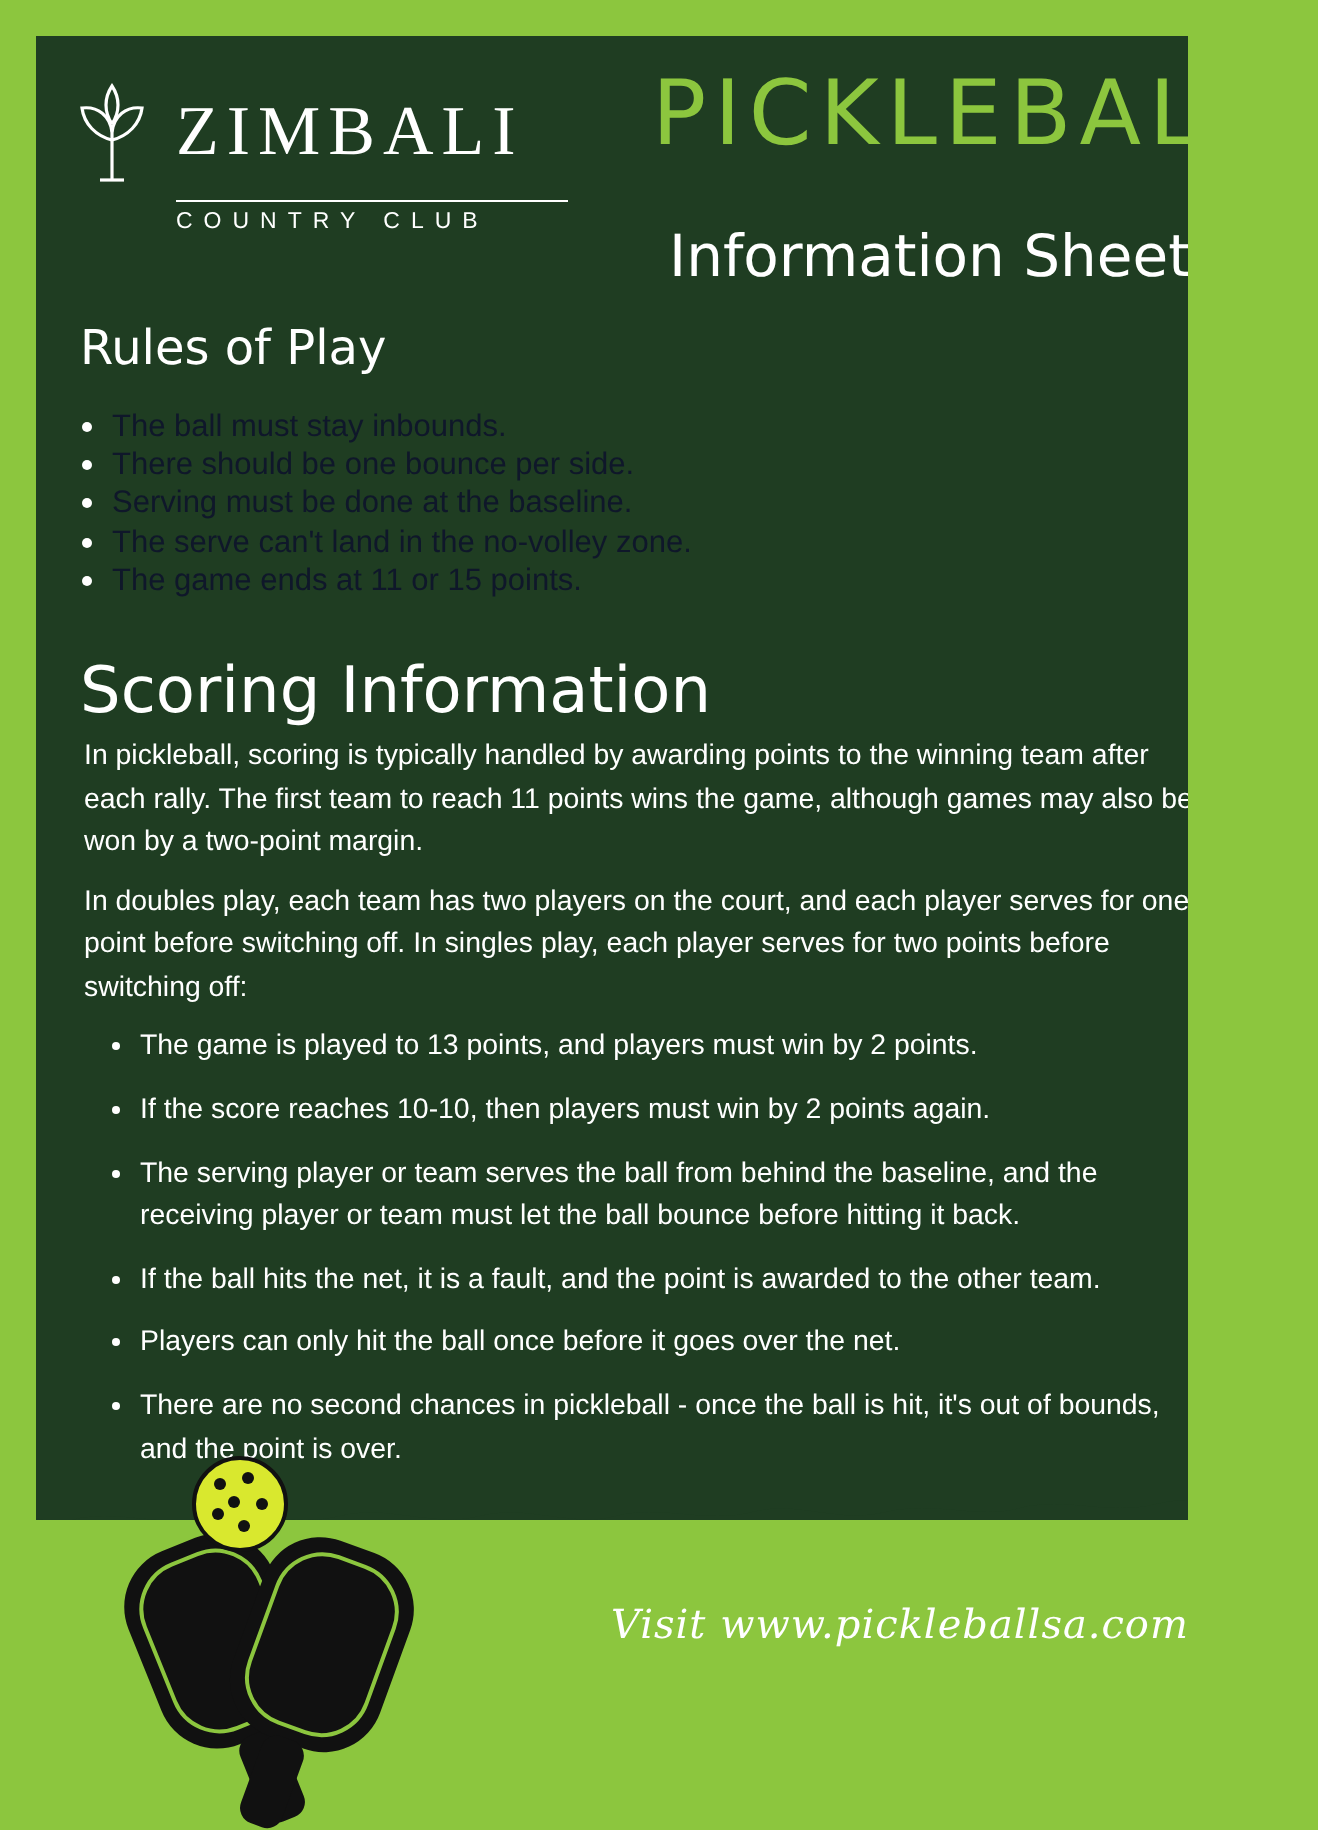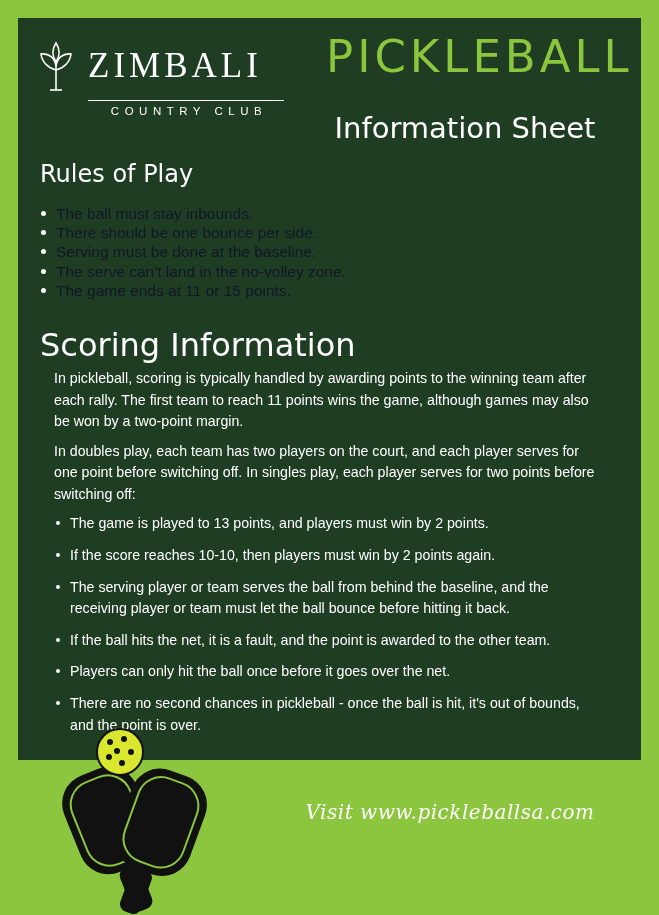--- a/index.html
+++ b/index.html
@@ -8,21 +8,21 @@
   }
   body {
     width: 659px;
     height: 915px;
     background: #8cc63e;
     font-family: "Liberation Sans", sans-serif;
     overflow: hidden;
   }
   .page {
     position: relative;
-    width: 659px;
+    width: 594px;
     height: 915px;
     background: #8cc63e;
     overflow: hidden;
   }
   
   .frame {
     position: absolute;
     left: 0; top: 0;
     width: 659px; height: 915px;
     background: #8cc63e;
@@ -86,21 +86,20 @@
     width: 196px;
     height: 1px;
     background: #ffffff;
   }
   .logo-sub {
     margin-left: 58px;
     font-size: 11.5px;
     letter-spacing: 5.5px;
     color: #ffffff;
     font-family: "Liberation Sans", sans-serif;
-    text-align: center;
   }
 
   .title-pickleball {
     position: absolute;
     left: 310px;
     top: 34px;
     font-family: "DejaVu Sans", sans-serif;
     font-size: 45px;
     letter-spacing: 4px;
     color: #8cc63e;
@@ -169,21 +168,21 @@
     font-weight: 400;
   }
   .scoring-body {
     position: absolute;
     left: 42px;
     top: 368px;
     width: 562px;
     color: #ffffff;
   }
   .scoring-body p {
-    margin: 0 0 8px 12px;
+    margin: 0 0 8px 0;
     font-size: 14.2px;
     line-height: 1.52;
     color: #ffffff;
   }
   ul.scoring-list {
     margin: 8px 0 0 0;
     padding: 0 0 0 28px;
     list-style: none;
   }
   ul.scoring-list li {

